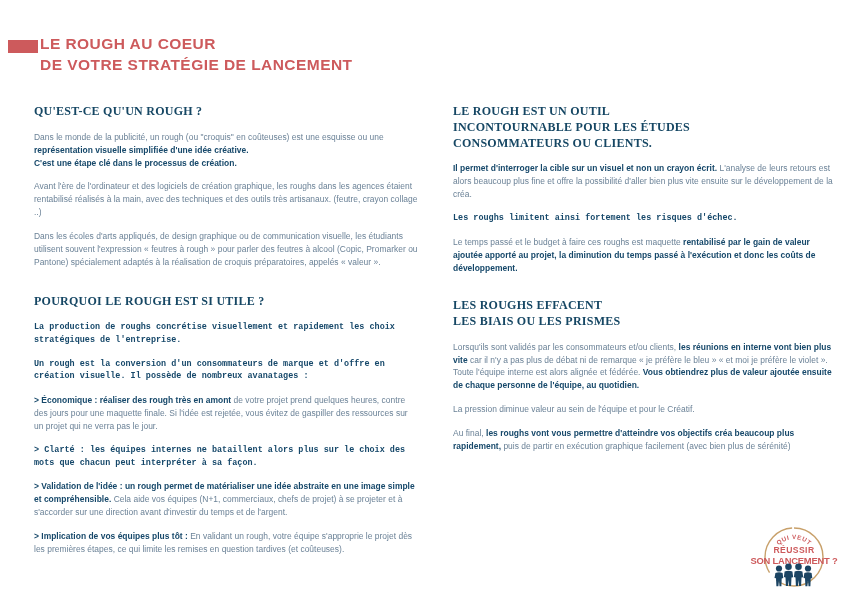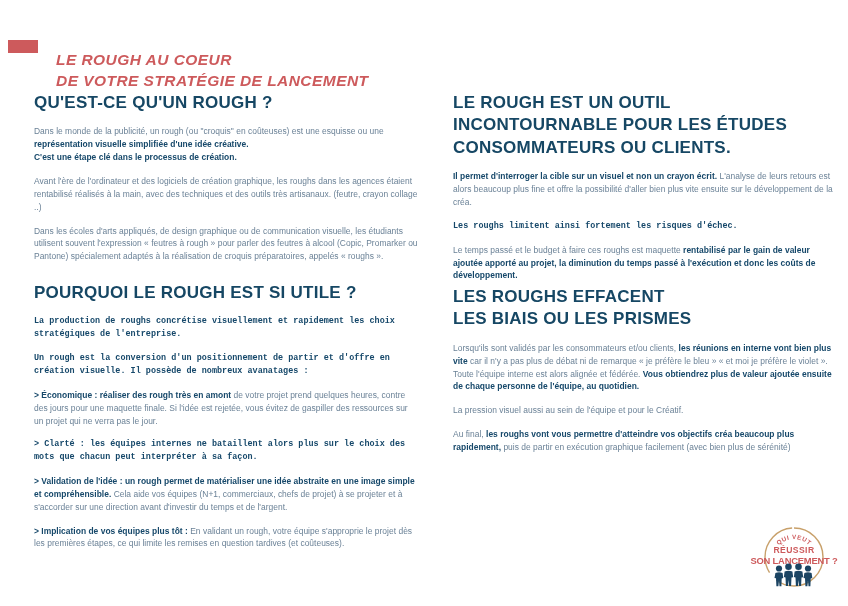--- a/index.html
+++ b/index.html
@@ -30,49 +30,49 @@
   }
   .accent-bar {
     position: absolute;
     left: 0px;
     top: 6px;
     width: 30px;
     height: 13px;
     background: #cd5a5c;
   }
   .doc-title {
-    margin: 16px;
+    margin: 0;
     padding-left: 32px;
     font-size: 15.5px;
     line-height: 1.33;
     font-weight: bold;
     letter-spacing: 0.45px;
     color: #cd5a5c;
     text-transform: uppercase;
-    font-style: italic;
   }
 
   
   .col {
     position: absolute;
     top: 0;
   }
   .col-left  { left: 34px;  width: 385px; }
   .col-right { left: 453px; width: 380px; }
 
   .col-left  .section:first-child { margin-top: 0; }
 
   h2.sec-title {
-    margin: 4px 0 11px 0;
-    font-size: 17px;
+    margin: 16px 0 11px 0;
+    font-size: 12px;
     line-height: 1.32;
     font-weight: bold;
     letter-spacing: 0.25px;
     color: #164764;
     text-transform: uppercase;
+    font-family: Liberation Serif, serif;
   }
 
   p.para {
     margin: 0 0 11px 0;
     font-size: 8.45px;
     line-height: 1.52;
     color: #6b8297;
     letter-spacing: 0.02px;
   }
   p.para:last-child { margin-bottom: 0; }
@@ -119,29 +119,29 @@
 
   <div class="col col-left">
 
     <div class="section lc-s1">
       <h2 class="sec-title">QU'EST-CE QU'UN ROUGH ?</h2>
 
       <p class="para"><span>Dans le monde de la publicité, un rough (ou "croquis" en coûteuses) est une esquisse ou une </span><b>représentation visuelle simplifiée d'une idée créative.</b><br><b>C'est une étape clé dans le processus de création.</b></p>
 
       <p class="para">Avant l'ère de l'ordinateur et des logiciels de création graphique, les roughs dans les agences étaient rentabilisé réalisés à la main, avec des techniques et des outils très artisanaux. (feutre, crayon collage ..)</p>
 
-      <p class="para">Dans les écoles d'arts appliqués, de design graphique ou de communication visuelle, les étudiants utilisent souvent l'expression « feutres à rough » pour parler des feutres à alcool (Copic, Promarker ou Pantone) spécialement adaptés à la réalisation de croquis préparatoires, appelés « roughs ».</p>
+      <p class="para">Dans les écoles d'arts appliqués, de design graphique ou de communication visuelle, les étudiants utilisent souvent l'expression « feutres à rough » pour parler des feutres à alcool (Copic, Promarker ou Pantone) spécialement adaptés à la réalisation de croquis préparatoires, appelés « valeur ».</p>
     </div>
 
     <div class="section lc-s2">
       <h2 class="sec-title">POURQUOI LE ROUGH EST SI UTILE ?</h2>
 
       <p class="para all-bold">La production de roughs concrétise visuellement et rapidement les choix stratégiques de l'entreprise.</p>
 
-      <p class="para all-bold">Un rough est la conversion d'un positionnement de partir et d'offre en création visuelle. Il possède de nombreux avanatages :</p>
+      <p class="para all-bold">Un rough est la conversion d'un consommateurs de marque et d'offre en création visuelle. Il possède de nombreux avanatages :</p>
 
 
       <p class="para"><b>&gt; Économique : réaliser des rough très en amont</b><span> de votre projet prend quelques heures, contre des jours pour une maquette finale. Si l'idée est rejetée, vous évitez de gaspiller des ressources sur un projet qui ne verra pas le jour.</span></p>
 
       <p class="para all-bold">&gt;  Clarté : les équipes internes ne bataillent alors plus sur le choix des mots que chacun peut interpréter à sa façon.</p>
 
       <p class="para"><b>&gt; Validation de l'idée : un rough permet de matérialiser une idée abstraite en une image simple et compréhensible.</b><span> Cela aide vos équipes (N+1, commerciaux, chefs de projet) à se projeter et à s'accorder sur une direction avant d'investir du temps et de l'argent.</span></p>
 
       <p class="para"><b>&gt; Implication de vos équipes plus tôt :</b><span> En validant un rough, votre équipe s'approprie le projet dès les premières étapes, ce qui limite les remises en question tardives (et coûteuses).</span></p>
     </div>
@@ -158,21 +158,21 @@
       <p class="para all-bold">Les roughs limitent ainsi fortement les risques d'échec.</p>
 
       <p class="para"><span>Le temps passé et le budget à faire ces roughs est maquette </span><b>rentabilisé par le gain de valeur ajoutée apporté au projet, la diminution du temps passé à l'exécution et donc les coûts de développement.</b></p>
     </div>
 
     <div class="section rc-s2">
       <h2 class="sec-title"><span>LES ROUGHS EFFACENT</span><br><span>LES BIAIS OU LES PRISMES</span></h2>
 
       <p class="para"><span>Lorsqu'ils sont validés par les consommateurs et/ou clients, </span><b>les réunions en interne vont bien plus vite</b><span> car il n'y a pas plus de débat ni de remarque « je préfère le bleu » « et moi je préfère le violet ». Toute l'équipe interne est alors alignée et fédérée. </span><b>Vous obtiendrez plus de valeur ajoutée ensuite de chaque personne de l'équipe, au quotidien.</b></p>
 
-      <p class="para">La pression visuel aussi au sein de l'équipe et pour le Créatif.</p>
+      <p class="para">La pression diminue valeur au sein de l'équipe et pour le Créatif.</p>
 
       <p class="para"><span>Au final, </span><b>les roughs vont vous permettre d'atteindre vos objectifs créa beaucoup plus rapidement,</b><span> puis de partir en exécution graphique facilement (avec bien plus de sérénité)</span></p>
     </div>
 
   </div>
 
   <div class="logo">
     <svg width="92" height="70" viewBox="0 0 92 70">
 
       <g>

